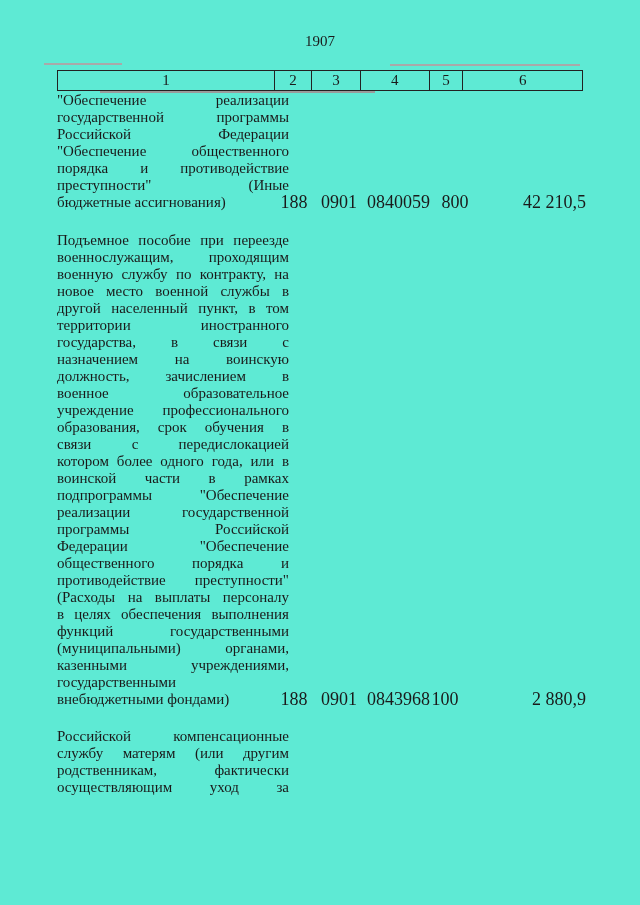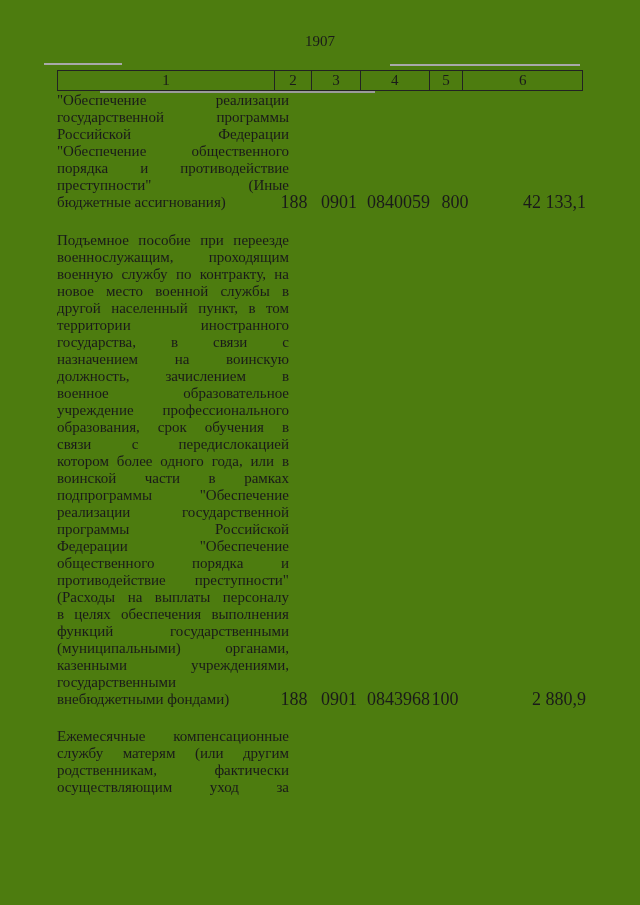--- a/index.html
+++ b/index.html
@@ -1,20 +1,20 @@
 <!DOCTYPE html>
 <html><head>
 <meta charset="utf-8">
 <style>
   html, body { margin: 0; padding: 0; background: #ffffff; }
   .page {
     position: relative;
     width: 640px;
     height: 905px;
-    background: #4d7c0f;
+    background: #5eead4;
     font-family: "Liberation Serif", serif;
     color: #1a1a1a;
     overflow: hidden;
   }
   .page-number {
     position: absolute;
     top: 33px;
     left: 0;
     width: 100%;
     text-align: center;
@@ -104,21 +104,21 @@
           <div class="line">Российской Федерации</div>
           <div class="line">"Обеспечение общественного</div>
           <div class="line">порядка и противодействие</div>
           <div class="line">преступности" (Иные</div>
           <div class="line lastline">бюджетные ассигнования)</div>
         </div>
         <div class="cell" style="left: 274px; width: 40px;">188</div>
         <div class="cell" style="left: 312px; width: 54px;">0901</div>
         <div class="cell" style="left: 361px; width: 75px;">0840059</div>
         <div class="cell" style="left: 429px; width: 32px; margin-left: 10px;">800</div>
-        <div class="cell amount" style="left: 460px; width: 126px;">42 133,1</div>
+        <div class="cell amount" style="left: 460px; width: 126px;">42 210,5</div>
       </div>
       <div class="trow" style="margin-bottom: 20px;">
         <div class="c1">
           <div class="line">Подъемное пособие при переезде</div>
           <div class="line">военнослужащим, проходящим</div>
           <div class="line">военную службу по контракту, на</div>
           <div class="line">новое место военной службы в</div>
           <div class="line">другой населенный пункт, в том</div>
           <div class="line">территории иностранного</div>
           <div class="line">государства, в связи с</div>
@@ -145,20 +145,20 @@
           <div class="line lastline">внебюджетными фондами)</div>
         </div>
         <div class="cell" style="left: 274px; width: 40px;">188</div>
         <div class="cell" style="left: 312px; width: 54px;">0901</div>
         <div class="cell" style="left: 361px; width: 75px;">0843968</div>
         <div class="cell" style="left: 429px; width: 32px;">100</div>
         <div class="cell amount" style="left: 460px; width: 126px;">2 880,9</div>
       </div>
       <div class="trow" style="margin-bottom: 0px;">
         <div class="c1">
-          <div class="line">Ежемесячные компенсационные</div>
+          <div class="line">Российской компенсационные</div>
           <div class="line">службу матерям (или другим</div>
           <div class="line">родственникам, фактически</div>
           <div class="line">осуществляющим уход за</div>
         </div>
       </div>
     </div>
 </div>
 
 </body></html>

